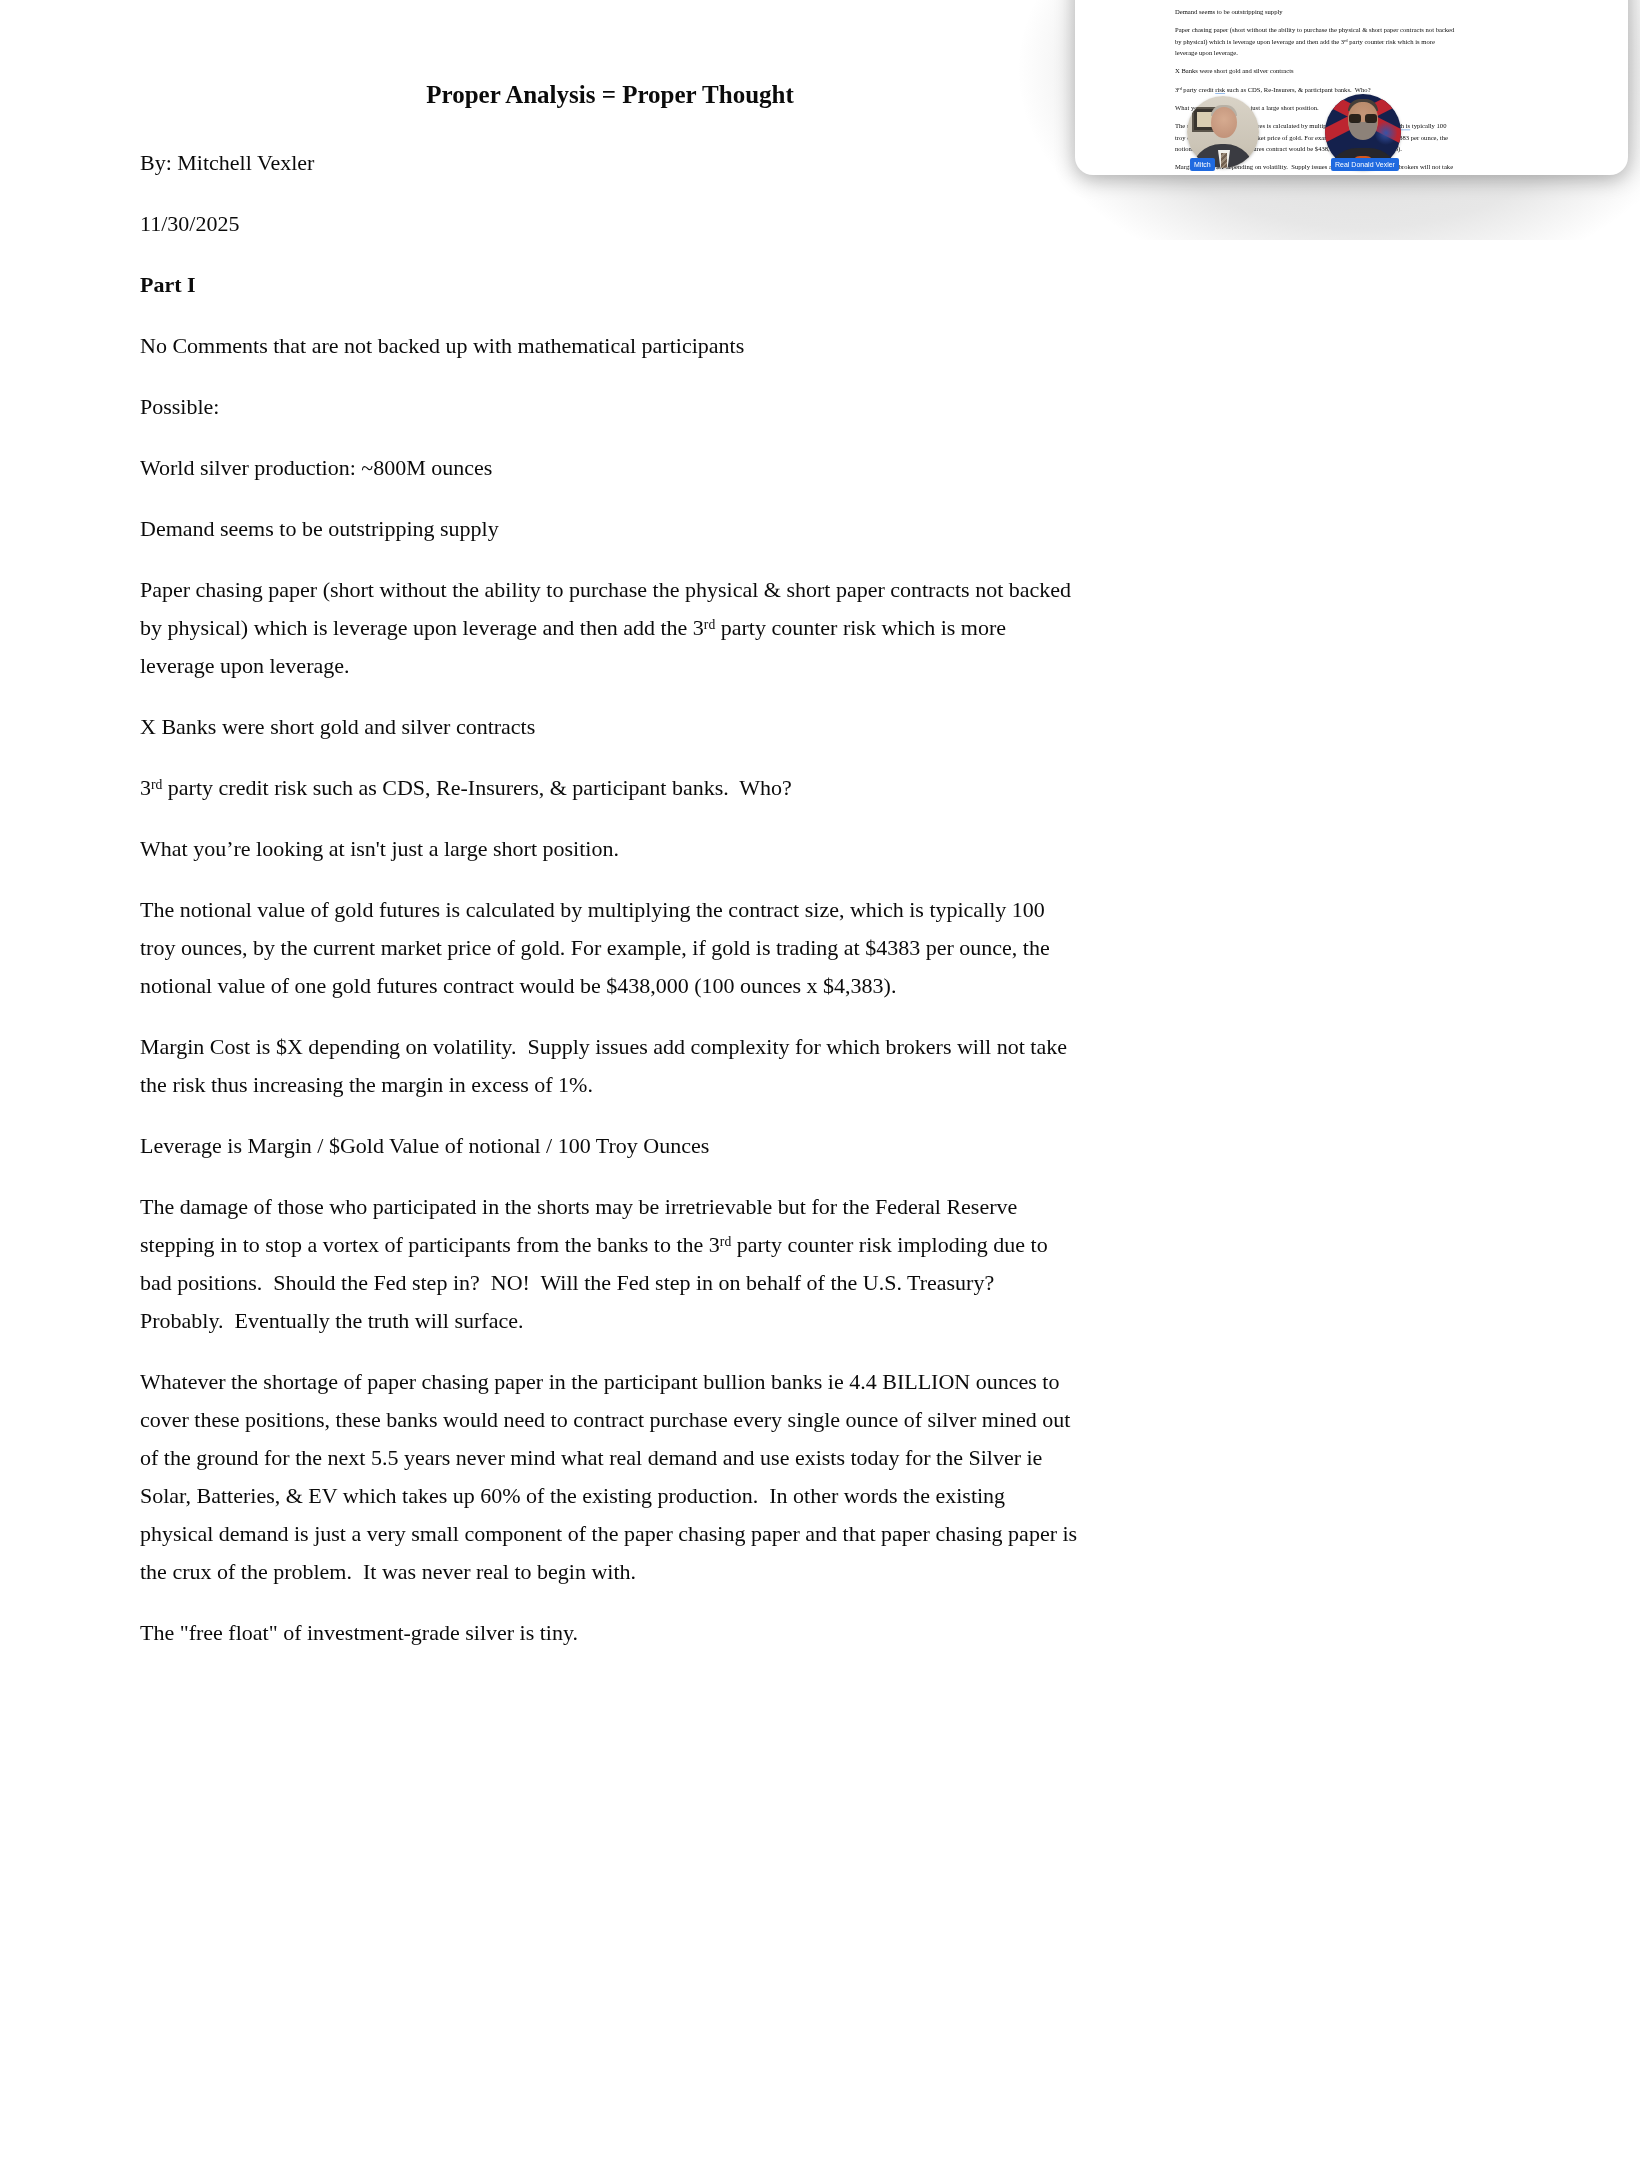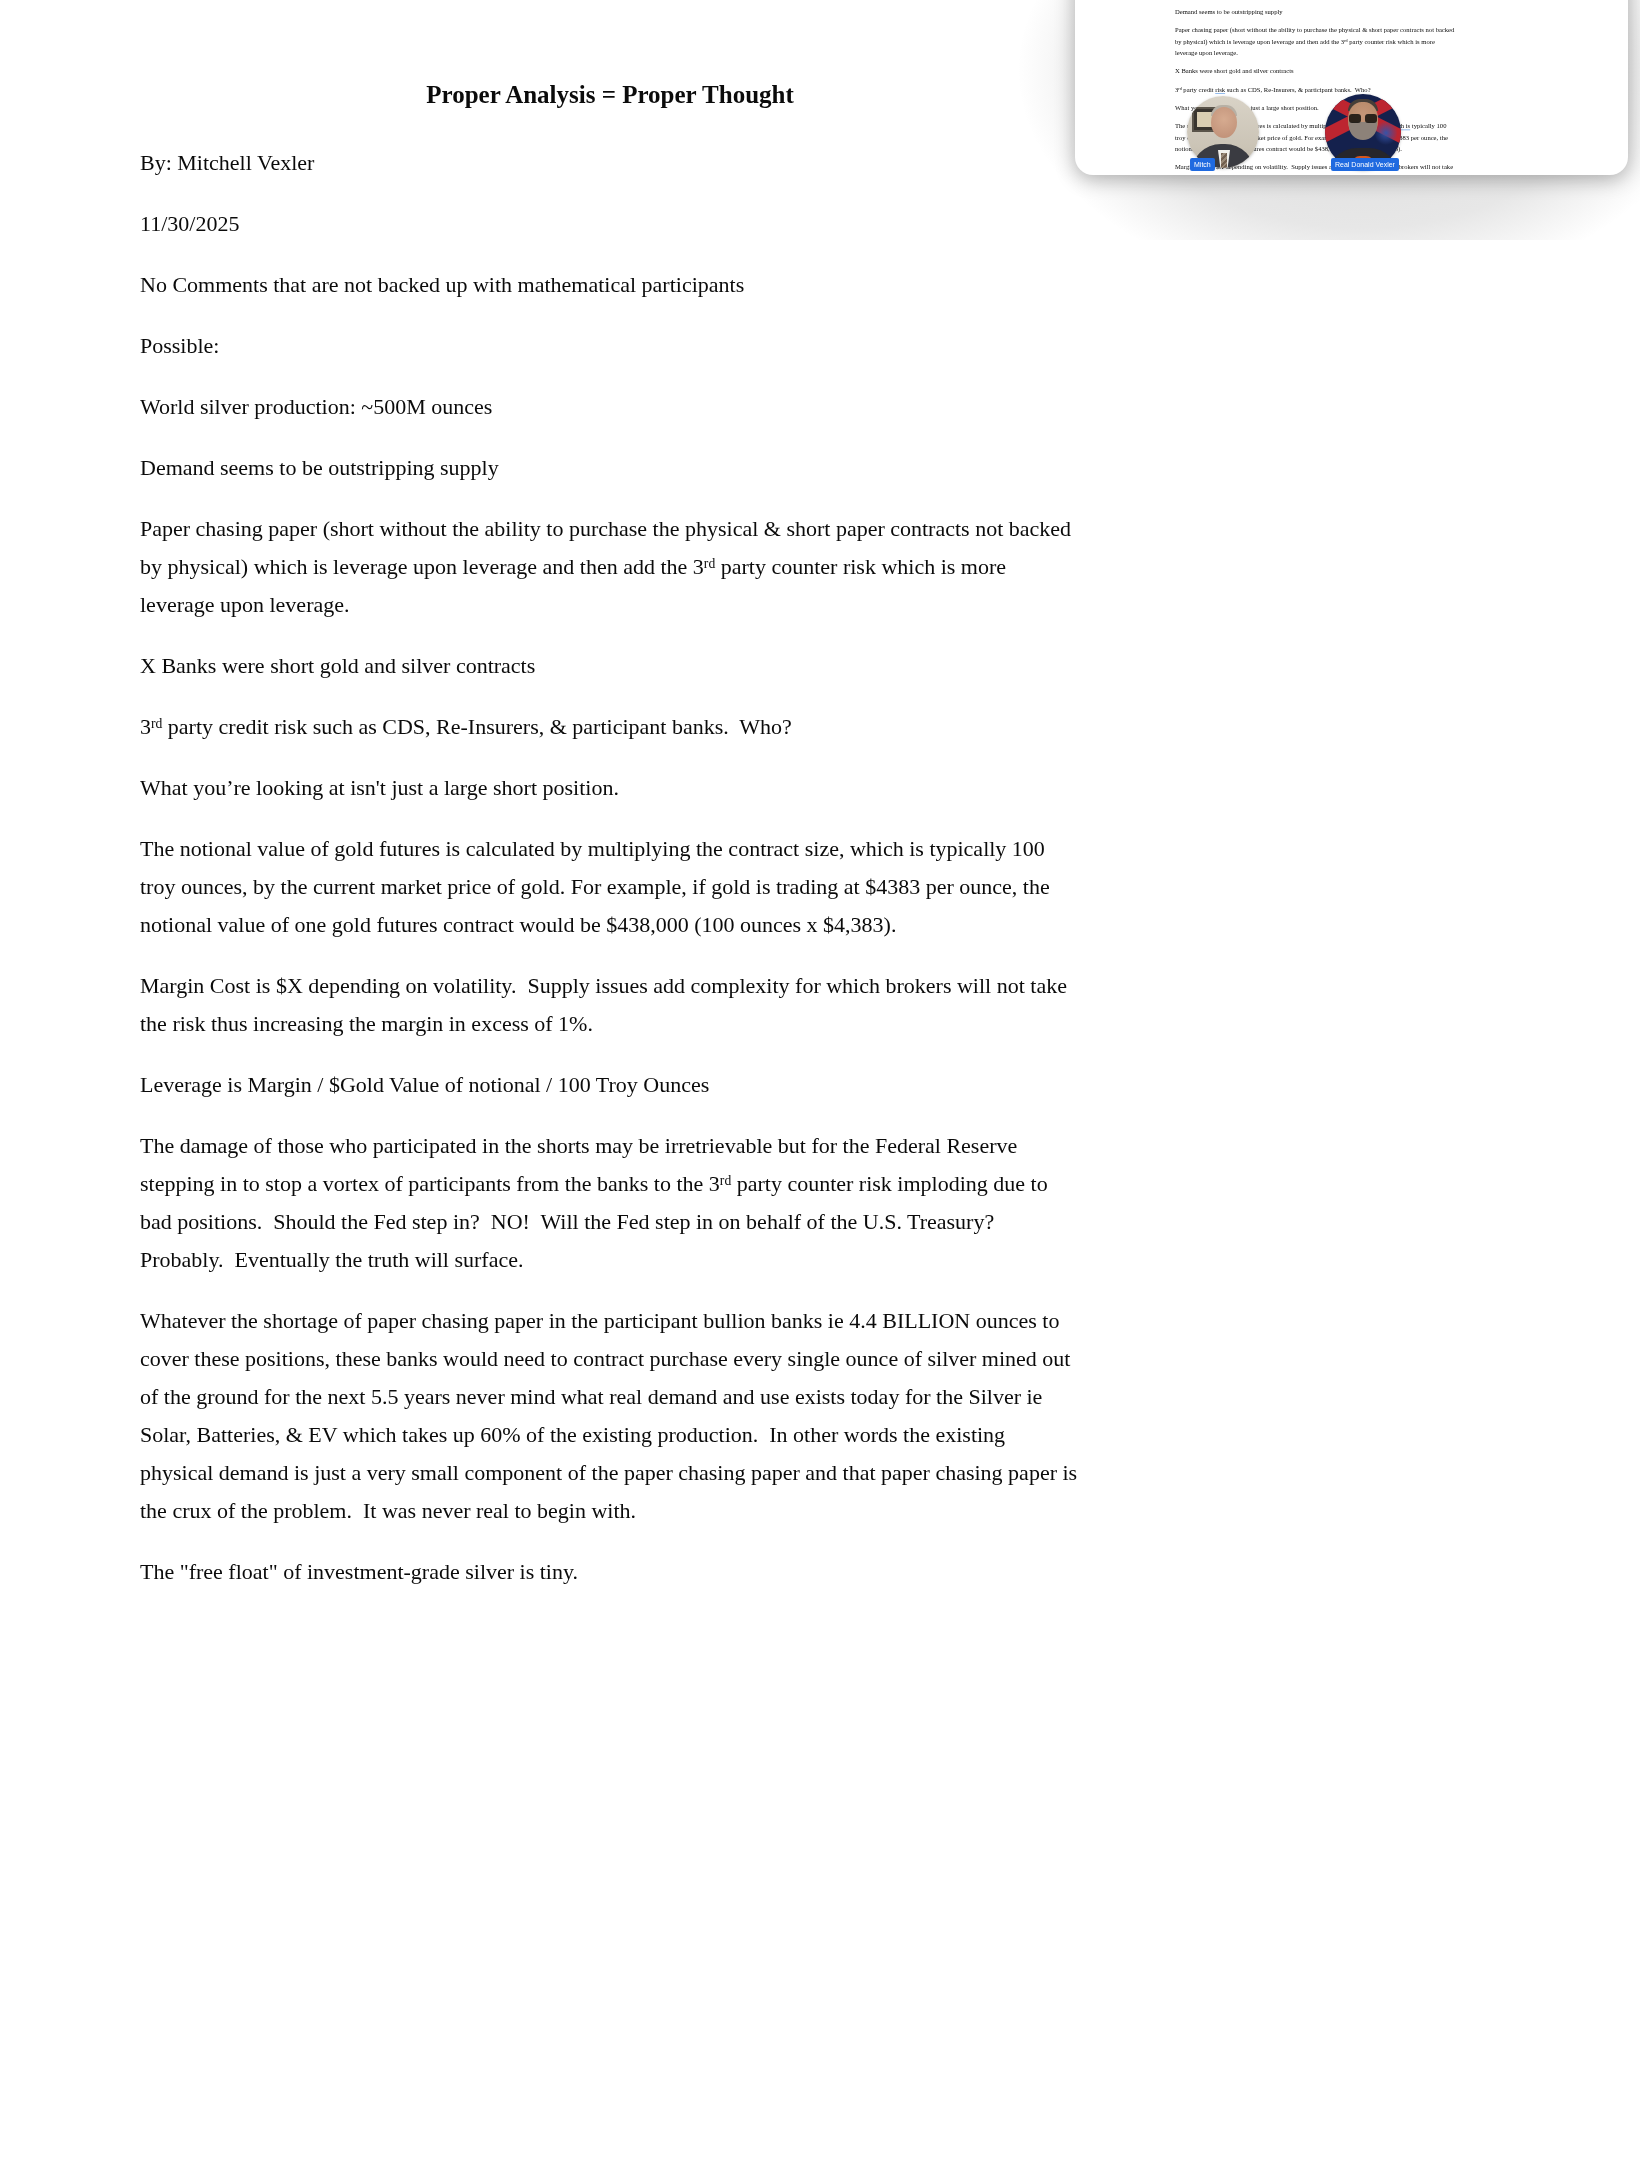--- a/index.html
+++ b/index.html
@@ -86,23 +86,24 @@
 </head>
 <body>
 
 <div class="screen">
 
   <div class="doc">
     <h1 class="doc-title">Proper Analysis = Proper Thought</h1>
     <div id="doc-body">
         <p class="para meta"><span>By: Mitchell Vexler</span></p>
         <p class="para meta"><span>11/30/2025</span></p>
+        <p class="para heading"><span>Part I</span></p>
         <p class="para body"><span>No Comments that are not backed up with mathematical participants</span></p>
         <p class="para body"><span>Possible:</span></p>
-        <p class="para body"><span>World silver production: ~500M ounces</span></p>
+        <p class="para body"><span>World silver production: ~800M ounces</span></p>
         <p class="para body"><span>Demand seems to be outstripping supply</span></p>
         <p class="para body"><span>Paper chasing paper (short without the ability to purchase the physical &amp; short paper contracts not backed by physical) which is leverage upon leverage and then add the 3</span><span class="sup">rd</span><span> party counter risk which is more leverage upon leverage.</span></p>
         <p class="para body"><span>X Banks were short gold and silver contracts</span></p>
         <p class="para body"><span>3</span><span class="sup">rd</span><span> party credit </span><span class="u">risk</span><span> such as CDS, Re-Insurers, &amp; participant banks.  Who?</span></p>
         <p class="para body"><span>What you’re looking at isn't just a large short position.</span></p>
         <p class="para body"><span>The notional value of gold futures is calculated by multiplying the contract size, </span><span class="u">which is</span><span> typically 100 troy ounces, by the current market price of gold. For example, </span><span class="u">if</span><span> gold is trading at $4383 per ounce, the notional value of one gold futures contract would be $438,000 (100 ounces x $4,383).</span></p>
         <p class="para body"><span>Margin Cost is $X depending on volatility.  Supply issues add complexity for which brokers will not take the risk thus increasing the margin in excess of 1%.</span></p>
         <p class="para body"><span>Leverage is Margin / $Gold Value of notional / 100 Troy Ounces</span></p>
         <p class="para body"><span>The damage of those who participated in the shorts may be irretrievable but for the Federal Reserve stepping in to stop a vortex of participants from the banks to the 3</span><span class="sup">rd</span><span> party counter risk imploding due to bad positions.  Should the Fed step in?  NO!  Will the Fed step in on behalf of the U.S. Treasury?  Probably.  Eventually the truth will surface.</span></p>
         <p class="para body"><span>Whatever the shortage of paper chasing paper in the participant bullion banks ie 4.4 BILLION ounces to cover these positions, these banks would need to contract purchase every single ounce of silver mined out of the ground for the next 5.5 years never mind what real demand and use exists today for the Silver ie Solar, Batteries, &amp; EV which takes up 60% of the existing production.  In other words the existing physical demand is just a very small component of the paper chasing paper and that paper chasing paper is the crux of the problem.  It was never real to begin with.</span></p>

